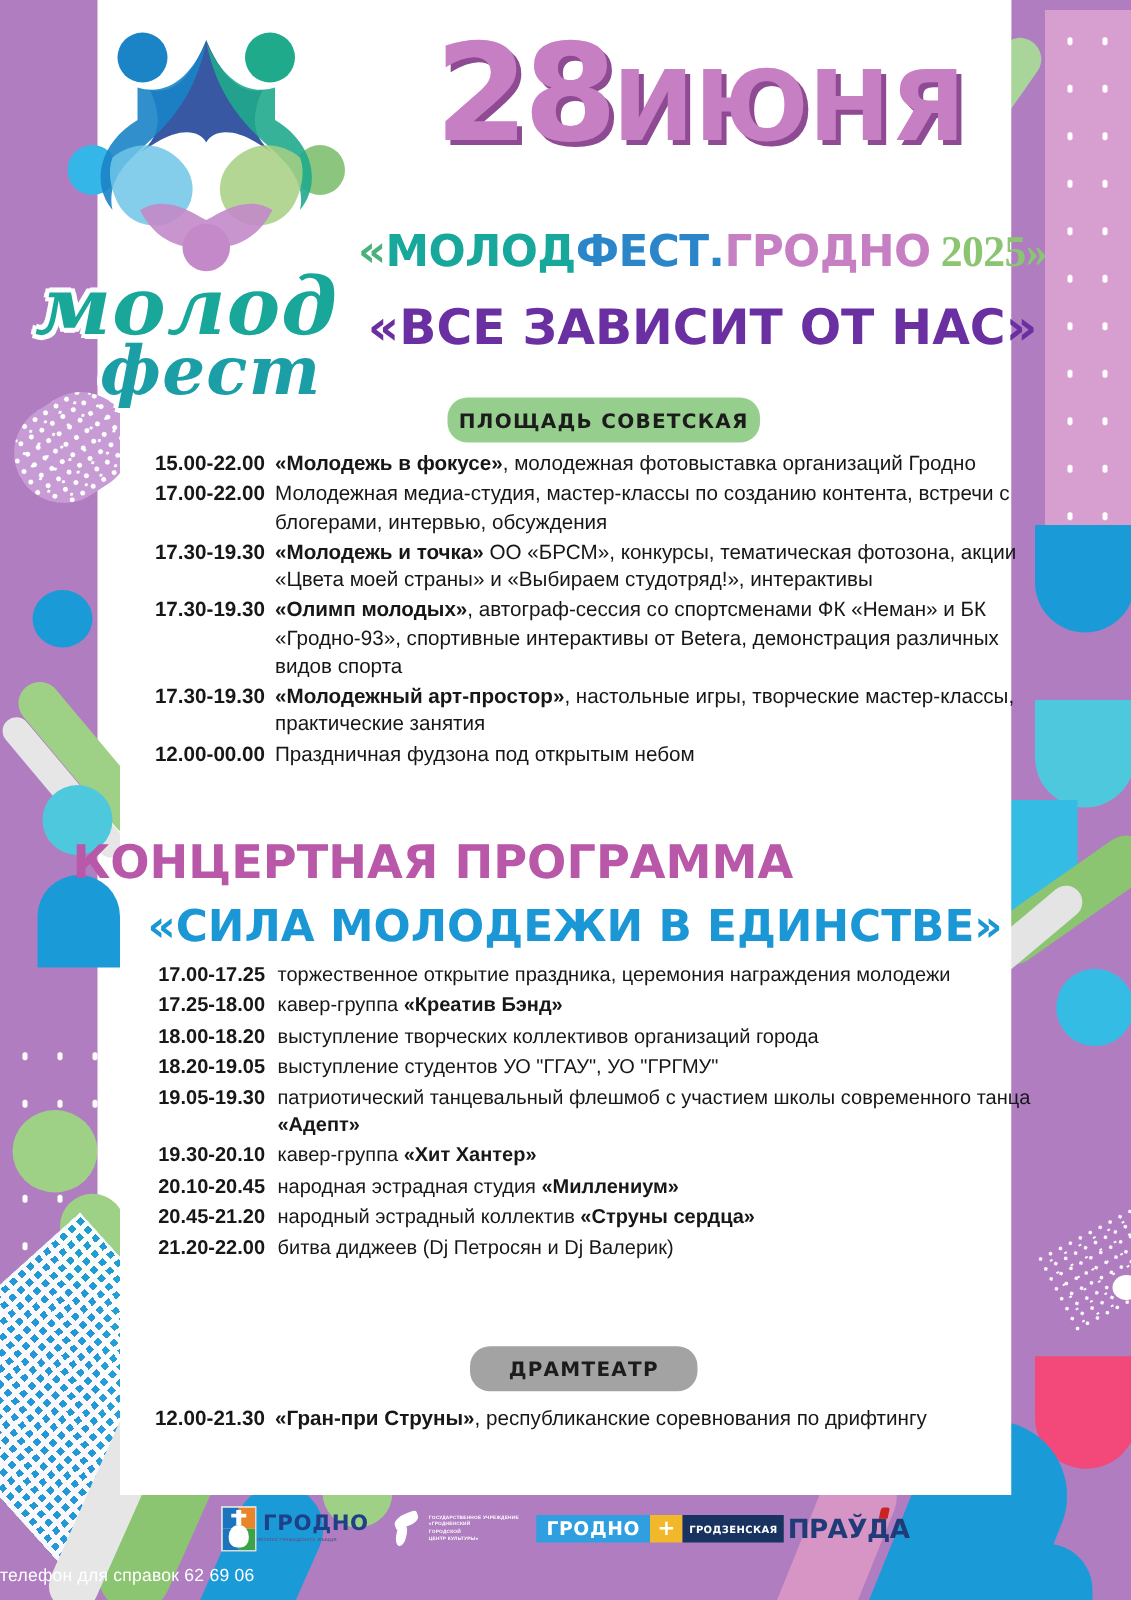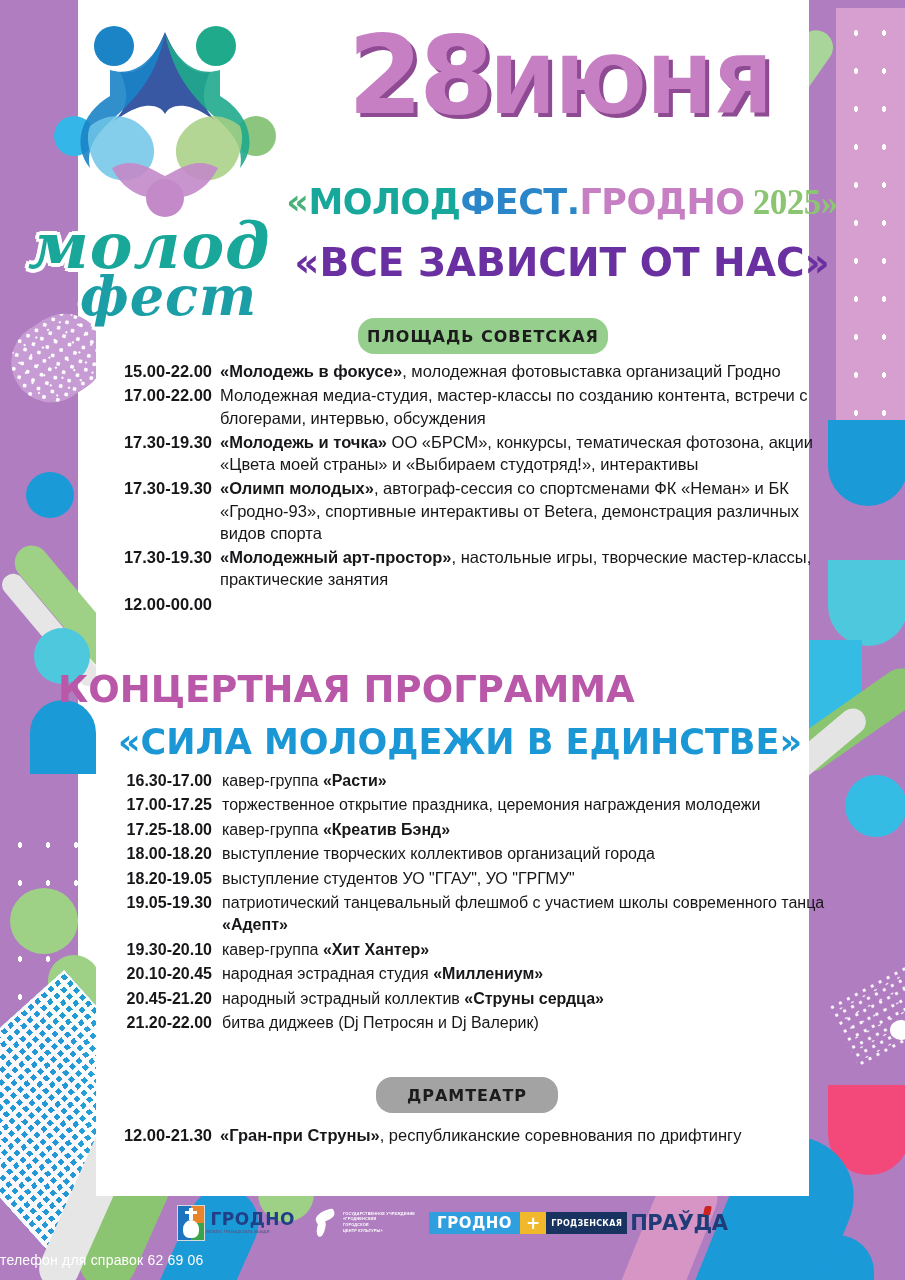--- a/index.html
+++ b/index.html
@@ -384,31 +384,28 @@
       <div class="row">
         <div class="time">17.30-19.30</div>
         <div class="desc"><b>«Олимп молодых»</b>, автограф-сессия со спортсменами ФК «Неман» и БК  «Гродно-93», спортивные интерактивы от Betera, демонстрация различных видов спорта</div>
       </div>
       <div class="row">
         <div class="time">17.30-19.30</div>
         <div class="desc"><b>«Молодежный арт-простор»</b>, настольные игры, творческие мастер-классы, практические занятия</div>
       </div>
       <div class="row">
         <div class="time">12.00-00.00</div>
+        <div class="desc">Праздничная фудзона под открытым небом</div>
       </div>
     </div>
 
   <div class="concert-h1">КОНЦЕРТНАЯ ПРОГРАММА</div>
   <div class="concert-h2">«СИЛА МОЛОДЕЖИ В ЕДИНСТВЕ»</div>
 
   <div class="prog" id="prog-concert">
-      <div class="row">
-        <div class="time">16.30-17.00</div>
-        <div class="desc">кавер-группа <b>«Расти»</b></div>
-      </div>
       <div class="row">
         <div class="time">17.00-17.25</div>
         <div class="desc"> торжественное открытие праздника, церемония награждения молодежи</div>
       </div>
       <div class="row">
         <div class="time">17.25-18.00</div>
         <div class="desc">кавер-группа <b>«Креатив Бэнд»</b></div>
       </div>
       <div class="row">
         <div class="time">18.00-18.20</div>

